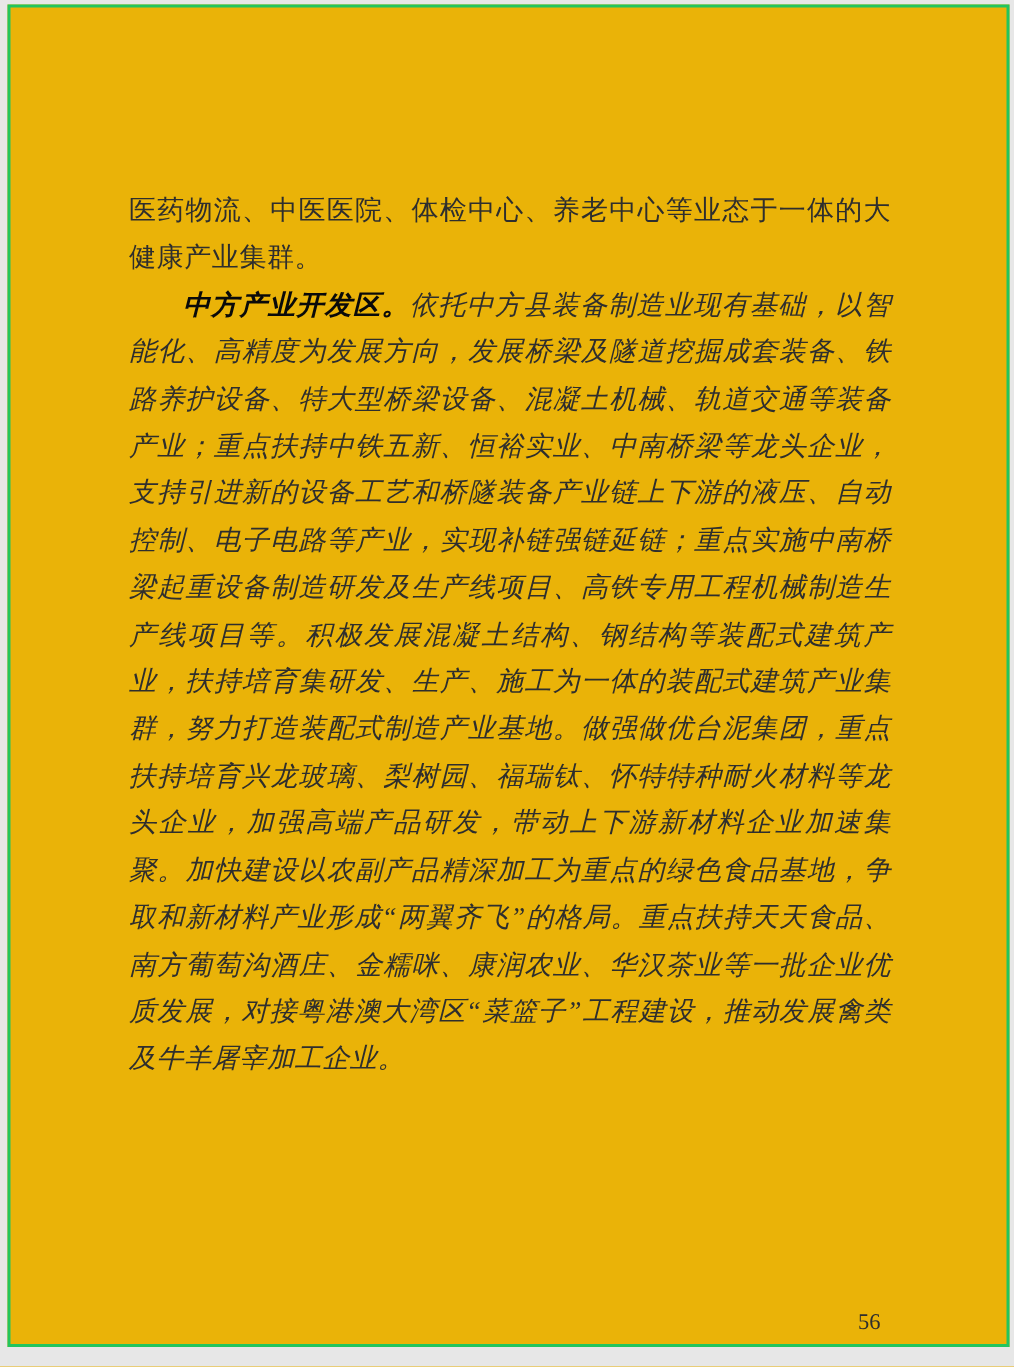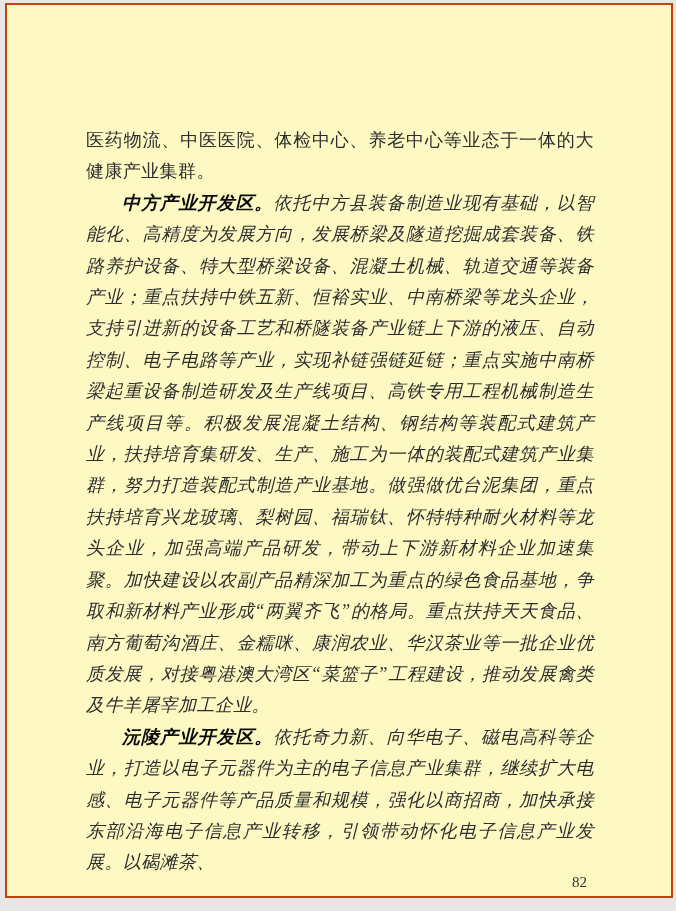--- a/index.html
+++ b/index.html
@@ -13,22 +13,22 @@
     position: relative;
     font-family: "Liberation Serif", "DejaVu Serif", serif;
     overflow: hidden;
   }
   .page {
     position: absolute;
     left: 5px;
     top: 3px;
     width: 664px;
     height: 891px;
-    background: #fef9c3;
-    border: 2px solid #c2410c;
+    background: #eab308;
+    border: 2px solid #22c55e;
   }
   .content {
     position: absolute;
     left: 79px;
     top: 120px;
     width: 508px;
     color: #2e2e2e;
     font-size: 18px;
     line-height: 31.4px;
     text-align: justify;
@@ -55,16 +55,15 @@
     color: #2e2e2e;
   }
 </style>
 </head>
 <body>
 
 <div class="page">
   <div class="content">
     <p class="para"><span>医药物流、中医医院、体检中心、养老中心等业态于一体的大健康产业集群。</span></p>
     <p class="para indent"><b>中方产业开发区。</b><span>依托中方县装备制造业现有基础，以智能化、高精度为发展方向，发展桥梁及隧道挖掘成套装备、铁路养护设备、特大型桥梁设备、混凝土机械、轨道交通等装备产业；重点扶持中铁五新、恒裕实业、中南桥梁等龙头企业，支持引进新的设备工艺和桥隧装备产业链上下游的液压、自动控制、电子电路等产业，实现补链强链延链；重点实施中南桥梁起重设备制造研发及生产线项目、高铁专用工程机械制造生产线项目等。积极发展混凝土结构、钢结构等装配式建筑产业，扶持培育集研发、生产、施工为一体的装配式建筑产业集群，努力打造装配式制造产业基地。做强做优台泥集团，重点扶持培育兴龙玻璃、梨树园、福瑞钛、怀特特种耐火材料等龙头企业，加强高端产品研发，带动上下游新材料企业加速集聚。加快建设以农副产品精深加工为重点的绿色食品基地，争取和新材料产业形成“两翼齐飞”的格局。重点扶持天天食品、南方葡萄沟酒庄、金糯咪、康润农业、华汉茶业等一批企业优质发展，对接粤港澳大湾区“菜篮子”工程建设，推动发展禽类及牛羊屠宰加工企业。</span></p>
-    <p class="para indent"><b>沅陵产业开发区。</b><span>依托奇力新、向华电子、磁电高科等企业，打造以电子元器件为主的电子信息产业集群，继续扩大电感、电子元器件等产品质量和规模，强化以商招商，加快承接东部沿海电子信息产业转移，引领带动怀化电子信息产业发展。以碣滩茶、</span></p>
   </div>
-  <div class="pagenum">82</div>
+  <div class="pagenum">56</div>
 </div>
 
 </body></html>

